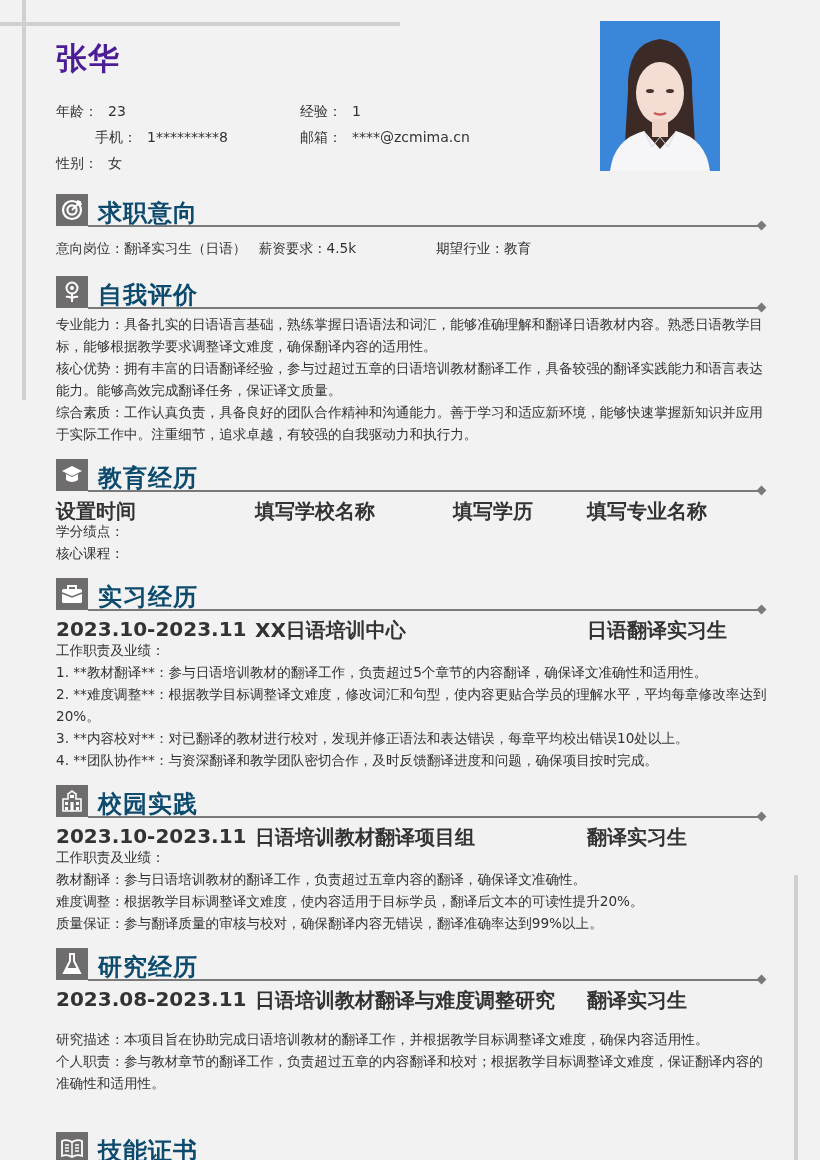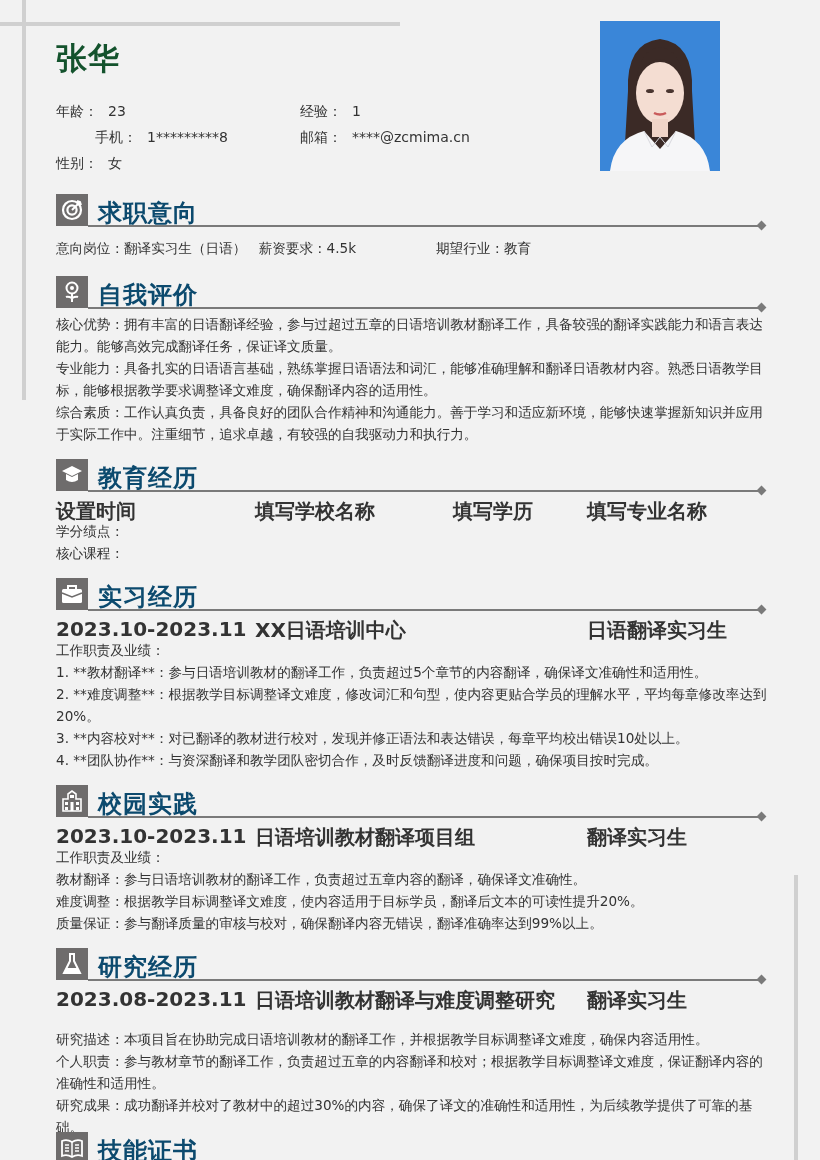--- a/index.html
+++ b/index.html
@@ -7,21 +7,21 @@
   body {
     background: #f2f2f2;
     font-family: "DejaVu Sans", "Liberation Sans", sans-serif;
     color: #333;
     position: relative;
   }
   .deco-h { position: absolute; left: 0; top: 22px; width: 400px; height: 4px; background: #d0d0d0; }
   .deco-v { position: absolute; left: 22px; top: 0; width: 4px; height: 400px; background: #d0d0d0; }
   .deco-vr { position: absolute; left: 794px; top: 875px; width: 4px; height: 285px; background: #d0d0d0; }
 
-  .name { position: absolute; left: 56px; top: 38px; font-size: 31px; font-weight: bold; color: #14532d; letter-spacing: 1px; }
+  .name { position: absolute; left: 56px; top: 38px; font-size: 31px; font-weight: bold; color: #4c1d95; letter-spacing: 1px; }
   .info { position: absolute; font-size: 14px; font-weight: normal; color: #333; line-height: 16px; }
   .info .lbl { display: inline-block; }
   .info .val { margin-left: 10px; }
 
   .photo {
     position: absolute; left: 600px; top: 21px; width: 120px; height: 150px;
     background: #3a86d8; overflow: hidden;
   }
 
   .sec-head { position: absolute; left: 56px; width: 709px; height: 34px; }
@@ -103,22 +103,22 @@
         <circle cx="10" cy="7" r="5.5" fill="none" stroke="#fff" stroke-width="2"></circle>
         <circle cx="10" cy="7" r="2" fill="#fff"></circle>
         <path d="M10 12.5 V21 M10 17 Q6 15 4 16 M10 17 Q14 15 16 16" stroke="#fff" stroke-width="2" fill="none"></path>
       </svg>
   </div>
   <div class="sec-title">自我评价</div>
   <div class="sec-line"></div>
   <div class="sec-dot"></div>
 </div>
 <div class="text" style="top:313px;">
+  <span class="line">专业能力：具备扎实的日语语言基础，熟练掌握日语语法和词汇，能够准确理解和翻译日语教材内容。熟悉日语教学目标，能够根据教学要求调整译文难度，确保翻译内容的适用性。</span>
   <span class="line">核心优势：拥有丰富的日语翻译经验，参与过超过五章的日语培训教材翻译工作，具备较强的翻译实践能力和语言表达能力。能够高效完成翻译任务，保证译文质量。</span>
-  <span class="line">专业能力：具备扎实的日语语言基础，熟练掌握日语语法和词汇，能够准确理解和翻译日语教材内容。熟悉日语教学目标，能够根据教学要求调整译文难度，确保翻译内容的适用性。</span>
   <span class="line">综合素质：工作认真负责，具备良好的团队合作精神和沟通能力。善于学习和适应新环境，能够快速掌握新知识并应用于实际工作中。注重细节，追求卓越，有较强的自我驱动力和执行力。</span>
 </div>
 
 <div class="sec-head" style="top:459px;">
   <div class="sec-icon">
     <svg width="22" height="20" viewBox="0 0 22 20">
         <path d="M1 6 L11 1 L21 6 L11 11 Z" fill="#fff"></path>
         <path d="M5 9 V15 Q11 19 17 15 V9 L11 12 Z" fill="#fff"></path>
       </svg>
   </div>
@@ -202,21 +202,20 @@
   <div class="sec-dot"></div>
 </div>
 <div class="row" style="top:987px;">
   <span class="c1">2023.08-2023.11</span>
   <span class="c2">日语培训教材翻译与难度调整研究</span>
   <span class="c4">翻译实习生</span>
 </div>
 <div class="text" style="top:1009px;margin-top:19px;">
   <span class="line">研究描述：本项目旨在协助完成日语培训教材的翻译工作，并根据教学目标调整译文难度，确保内容适用性。</span>
   <span class="line">个人职责：参与教材章节的翻译工作，负责超过五章的内容翻译和校对；根据教学目标调整译文难度，保证翻译内容的准确性和适用性。</span>
-  <span class="line">研究成果：成功翻译并校对了教材中的超过30%的内容，确保了译文的准确性和适用性，为后续教学提供了可靠的基础。</span>
 </div>
 
 <div class="sec-head" style="top:1132px;">
   <div class="sec-icon">
     <svg width="22" height="20" viewBox="0 0 22 20">
         <path d="M1 3 Q6 1 11 4 Q16 1 21 3 V18 Q16 16 11 19 Q6 16 1 18 Z" fill="none" stroke="#fff" stroke-width="1.8"></path>
         <path d="M11 4 V19" stroke="#fff" stroke-width="1.5"></path>
         <path d="M4 7 H8 M4 10 H8 M4 13 H8 M14 7 H18 M14 10 H18 M14 13 H18" stroke="#fff" stroke-width="1.3"></path>
       </svg>
   </div>

